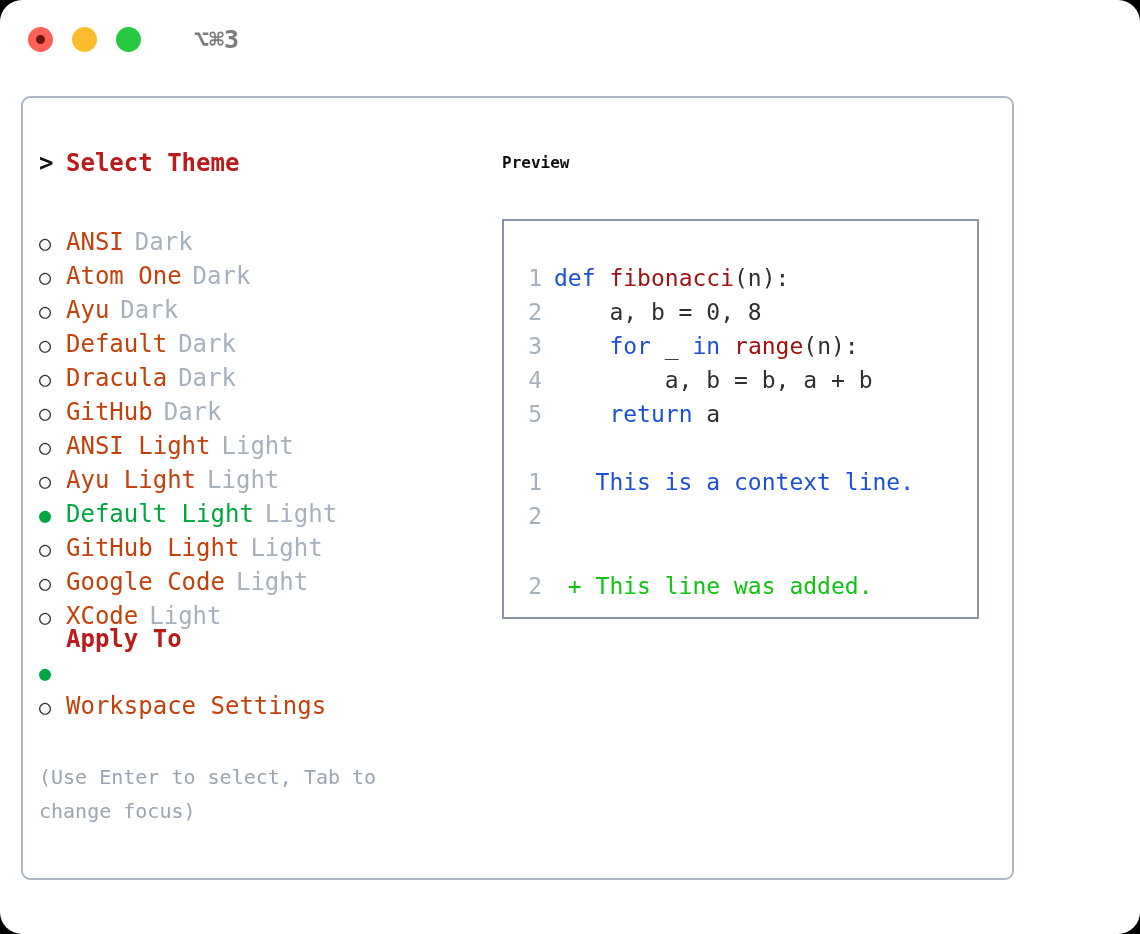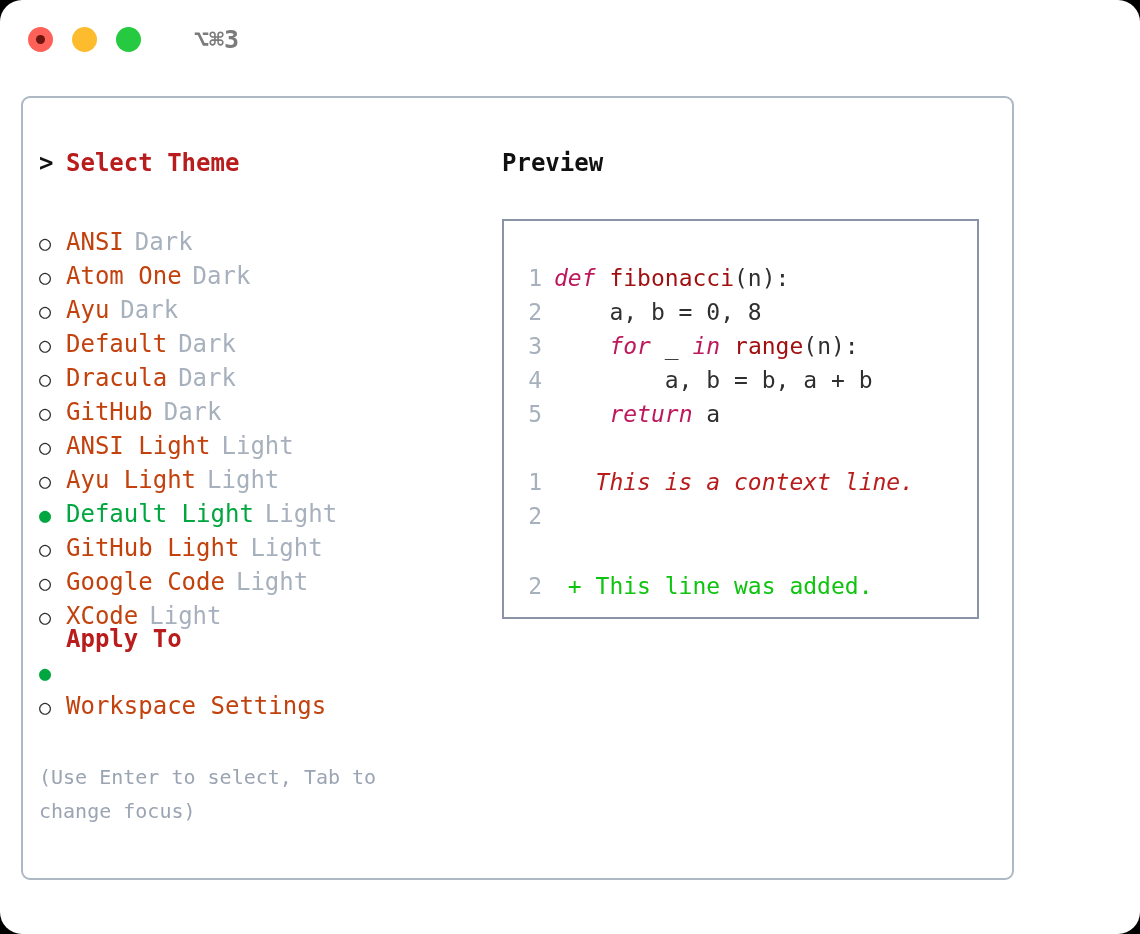--- a/index.html
+++ b/index.html
@@ -139,21 +139,21 @@
 
   
   #right-pane {
     position: absolute;
     left: 479px;
     top: 48px;
     width: 490px;
   }
 
   #preview-title {
-    font-size: 24px;
+    font-size: 16px;
     font-weight: bold;
     color: #111111;
     line-height: 34px;
   }
 
   #preview-box {
     margin-top: 39px;
     width: 477px;
     height: 400px;
     border: 2px solid #8a94a6;
@@ -171,23 +171,23 @@
 
   .lineno {
     width: 36px;
     flex: none;
     text-align: right;
     color: #a7b0bd;
     padding-right: 12px;
   }
 
   .code { color: #2f2f2f; }
-  .kw   { color: #be185d; font-style: italic; }
+  .kw   { color: #1d4ed8; }
   .fn   { color: #a01010; }
-  .ctx  { color: #b91c1c; font-style: italic; }
+  .ctx  { color: #1d4ed8; }
   .del  { color: #c00000; }
   .add  { color: #0ec40e; margin-top: 36px; }
 
   .gap-line { height: 34px; }
 </style>
 </head>
 <body>
 
 <div id="window">
 

